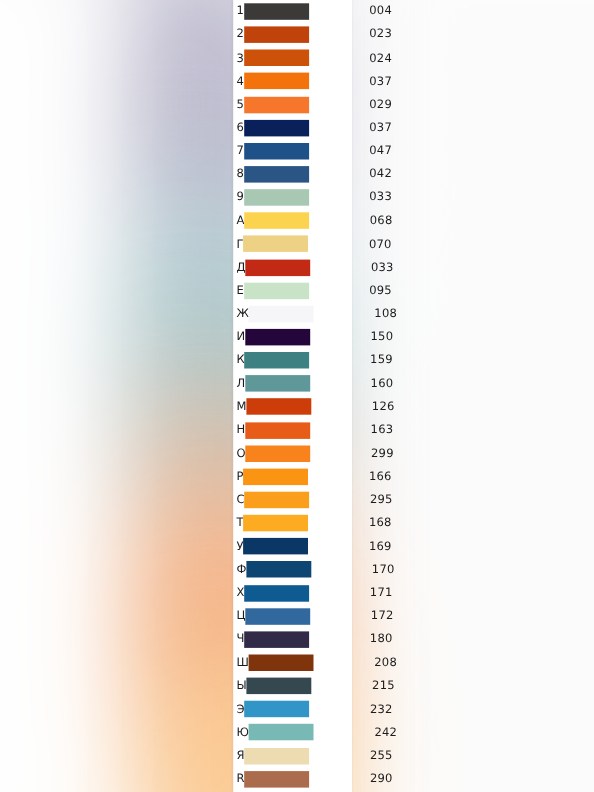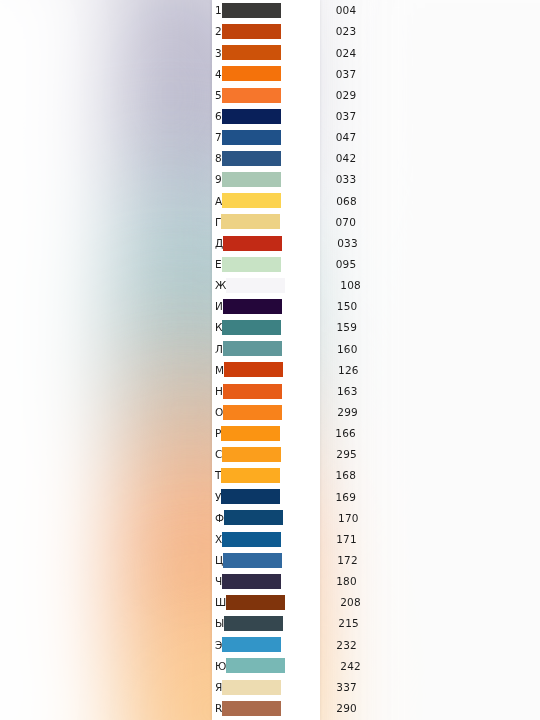--- a/index.html
+++ b/index.html
@@ -311,21 +311,21 @@
         <div class="row-value">232</div>
       </div>
       <div class="color-row">
         <div class="row-key">Ю</div>
         <div class="row-swatch" style="background: rgb(120, 184, 181);"></div>
         <div class="row-value">242</div>
       </div>
       <div class="color-row">
         <div class="row-key">Я</div>
         <div class="row-swatch" style="background: rgb(237, 220, 177);"></div>
-        <div class="row-value">337</div>
+        <div class="row-value">255</div>
       </div>
       <div class="color-row">
         <div class="row-key">R</div>
         <div class="row-swatch" style="background: rgb(171, 107, 77);"></div>
         <div class="row-value">290</div>
       </div>
     </div>
 
 </div>
 

